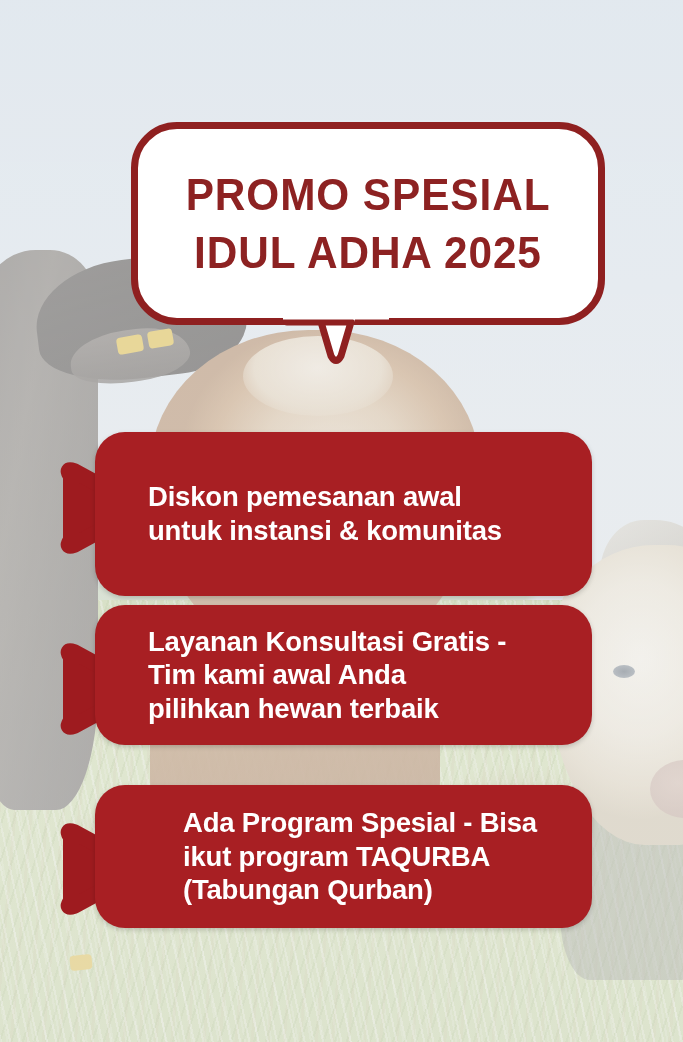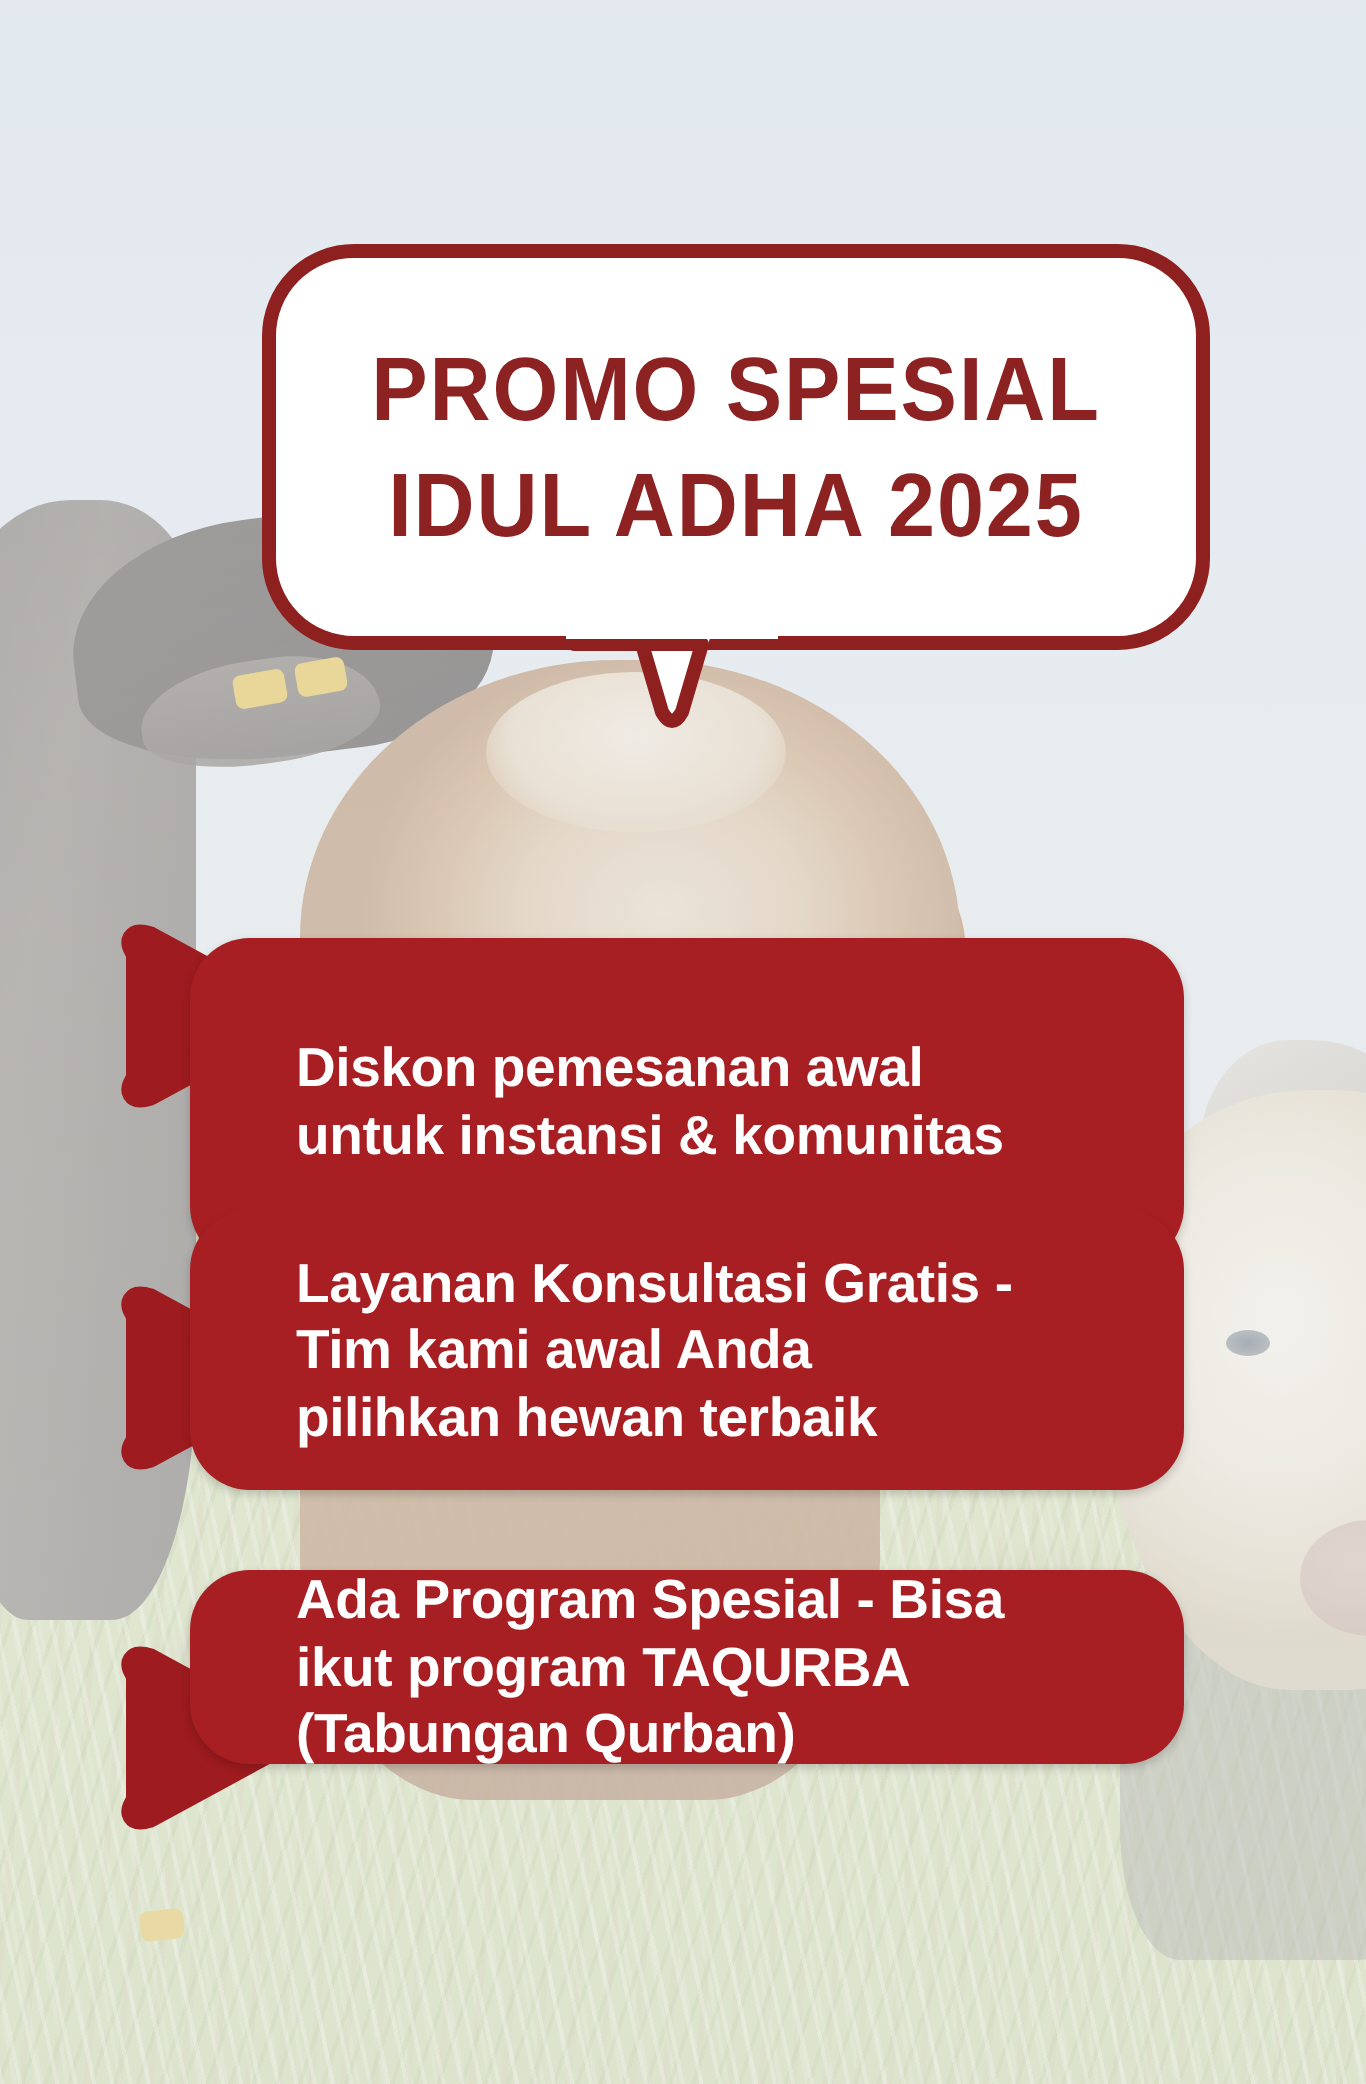--- a/index.html
+++ b/index.html
@@ -274,23 +274,23 @@
     left: 95px;
     width: 497px;
     box-sizing: border-box;
     background: #a81f23;
     border-radius: 30px;
     box-shadow: 0 2px 5px rgba(0,0,0,.18);
     display: flex;
     align-items: center;
     z-index: 4;
   }
-  .row-1 .banner { height: 164px; margin-top: 37px; }
+  .row-1 .banner { height: 164px; }
   .row-2 .banner { height: 140px; }
-  .row-3 .banner { height: 97px; }
+  .row-3 .banner { height: 143px; padding-left: 35px; }
 
   .banner-text {
     color: #ffffff;
     font-weight: bold;
     font-size: 27.5px;
     line-height: 1.22;
     letter-spacing: -.2px;
     padding: 0 22px 0 53px;
     white-space: pre-line;
   }

